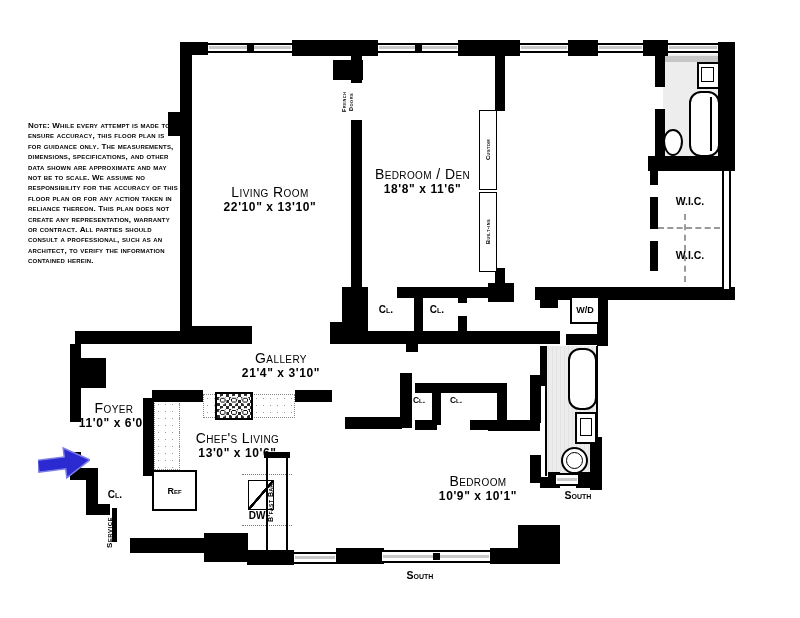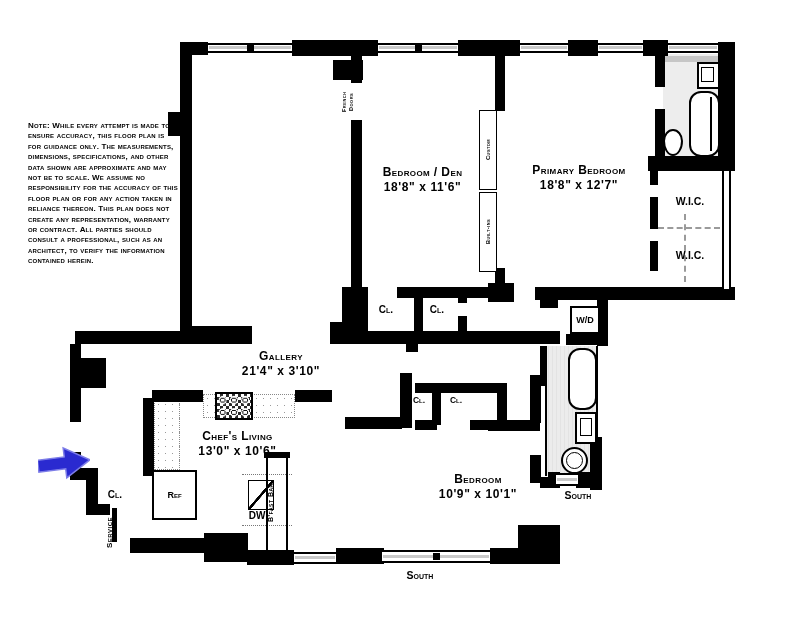--- a/index.html
+++ b/index.html
@@ -16,21 +16,21 @@
   .counter{position:absolute;background-color:#fff;border:1px dotted #888;box-sizing:border-box;
            background-image:radial-gradient(circle,#9a9a9a 0.8px,rgba(0,0,0,0) 1px);background-size:7px 7px;}
   .dotbox{position:absolute;background:#fff;border-top:1px dotted #777;border-bottom:1px dotted #777;box-sizing:border-box;}
   .fix{position:absolute;background:#fff;border:2px solid #000;box-sizing:border-box;}
   .fix2{position:absolute;background:#fff;border:1.5px solid #000;box-sizing:border-box;}
   .round{border-radius:12px;}
   .ellipse{border-radius:50%;}
   .egg{border-radius:50% 50% 50% 50%/44% 44% 56% 56%;}
   .lbl{position:absolute;font-weight:700;font-variant:small-caps;text-align:center;line-height:1.1;}
   .room{position:absolute;text-align:center;}
-  .rname{font-weight:700;font-variant:small-caps;font-size:12px;letter-spacing:0.4px;line-height:1.15;}
+  .rname{font-weight:400;font-variant:small-caps;font-size:14px;letter-spacing:0.4px;line-height:1.15;}
   .rdims{font-weight:700;font-size:12px;letter-spacing:0.6px;line-height:1.2;}
   .vtext{position:absolute;writing-mode:vertical-rl;transform:rotate(180deg);font-weight:700;
          font-variant:small-caps;letter-spacing:0.5px;text-align:center;}
   .vbox{position:absolute;background:#fff;border:1.2px solid #000;box-sizing:border-box;
         display:flex;align-items:center;justify-content:center;}
   .vbox .vt{writing-mode:vertical-rl;transform:rotate(180deg);font-weight:700;font-variant:small-caps;
             font-size:6px;letter-spacing:0.4px;}
   .dashH{position:absolute;border-top:2px dashed #9a9a9a;}
   .dashV{position:absolute;border-left:2px dashed #9a9a9a;}
   .stove{position:absolute;border:2px solid #000;box-sizing:border-box;background-color:#fff;
@@ -130,21 +130,21 @@
   <div style="position:absolute;left:722px;top:171px;width:9px;height:118px;background:#fff;border-left:2px solid #000;border-right:2px solid #000;box-sizing:border-box"></div>
   <div class="w" style="left:650px;top:171px;width:8px;height:14px"></div>
   <div class="w" style="left:650px;top:197px;width:8px;height:32px"></div>
   <div class="w" style="left:650px;top:241px;width:8px;height:30px"></div>
   <div class="dashH" style="left:658px;top:227px;width:62px"></div>
   <div class="dashV" style="left:684px;top:214px;height:68px"></div>
 
   <div class="w" style="left:540px;top:290px;width:18px;height:18px"></div>
   <div class="w" style="left:597px;top:292px;width:11px;height:54px"></div>
   <div class="w" style="left:566px;top:334px;width:32px;height:11px"></div>
-  <div class="fix boxlbl" style="left:570px;top:306px;width:30px;height:28px;font-size:9px">
+  <div class="fix boxlbl" style="left:570px;top:296px;width:30px;height:28px;font-size:9px">
       <span>W/D</span>
     </div>
   <div class="w" style="left:540px;top:346px;width:7px;height:40px"></div>
   <div class="thin" style="left:596px;top:346px;width:2px;height:95px"></div>
   <div class="thin" style="left:545px;top:384px;width:2px;height:92px"></div>
   <div class="w" style="left:590px;top:437px;width:12px;height:53px"></div>
   <div class="w" style="left:548px;top:472px;width:12px;height:16px"></div>
   <div class="w" style="left:576px;top:472px;width:18px;height:16px"></div>
   <div class="fix round" style="left:568px;top:348px;width:29px;height:62px"></div>
   <div class="fix" style="left:575px;top:412px;width:22px;height:32px"></div>
@@ -167,21 +167,21 @@
   <div class="w" style="left:415px;top:420px;width:22px;height:10px"></div>
   <div class="w" style="left:470px;top:420px;width:18px;height:10px"></div>
   <div class="w" style="left:497px;top:383px;width:10px;height:48px"></div>
   <div class="w" style="left:488px;top:420px;width:52px;height:11px"></div>
   <div class="w" style="left:345px;top:417px;width:57px;height:12px"></div>
 
   <div class="w" style="left:152px;top:390px;width:51px;height:12px"></div>
   <div class="w" style="left:295px;top:390px;width:37px;height:12px"></div>
   <div class="w" style="left:143px;top:398px;width:11px;height:78px"></div>
   <div class="stove" style="left:215px;top:392px;width:38px;height:28px"></div>
-  <div class="fix boxlbl" style="left:152px;top:470px;width:45px;height:50px;font-size:9px">
+  <div class="fix boxlbl" style="left:152px;top:470px;width:45px;height:41px;font-size:9px">
       <span>Ref</span>
     </div>
   <div class="fix2 diag" style="left:248px;top:480px;width:26px;height:30px"></div>
   <div class="lbl" style="left:237px;top:510px;width:40px;font-size:10px">DW</div>
 
   <div class="w" style="left:264px;top:452px;width:26px;height:6px"></div>
   <div class="thin" style="left:266px;top:455px;width:2px;height:95px"></div>
   <div class="thin" style="left:286px;top:455px;width:2px;height:95px"></div>
   <div class="vtext" style="left:267px;top:458px;width:20px;height:90px;font-size:7px">B'fast Bar</div>
 
@@ -202,31 +202,35 @@
       <i class="mull"></i>
     </div>
   <div class="win" style="left:294px;top:552px;width:42px;height:12px">
       <i class="bar"></i>
     </div>
 
   <svg style="position:absolute;left:38px;top:444px;width:52px;height:38px" viewBox="0 0 52 38">
     <polygon points="0,13 27,13 27,4 52,19 27,34 27,25 0,25" fill="#2a2ad0" stroke="#7d7de8" stroke-width="1.5" transform="rotate(-7 26 19)"></polygon>
   </svg>
 
+  <div class="room" style="left:195px;top:184px;width:150px">
+    <div class="rname">Living Room</div>
+    <div class="rdims">22'10" x 13'10"</div>
+  </div>
   <div class="room" style="left:350px;top:166px;width:145px">
     <div class="rname">Bedroom / Den</div>
     <div class="rdims">18'8" x 11'6"</div>
   </div>
-  <div class="room" style="left:505px;top:164px;width:148px">
-    <div class="rname">Primary Bedroom</div>
-    <div class="rdims">18'8" x 12'7"</div>
-  </div>
   <div class="room" style="left:206px;top:350px;width:150px">
     <div class="rname">Gallery</div>
     <div class="rdims">21'4" x 3'10"</div>
+  </div>
+  <div class="room" style="left:64px;top:400px;width:100px">
+    <div class="rname">Foyer</div>
+    <div class="rdims">11'0" x 6'0"</div>
   </div>
   <div class="room" style="left:160px;top:430px;width:155px">
     <div class="rname">Chef's Living</div>
     <div class="rdims">13'0" x 10'6"</div>
   </div>
   <div class="room" style="left:418px;top:473px;width:120px">
     <div class="rname">Bedroom</div>
     <div class="rdims">10'9" x 10'1"</div>
   </div>
 

